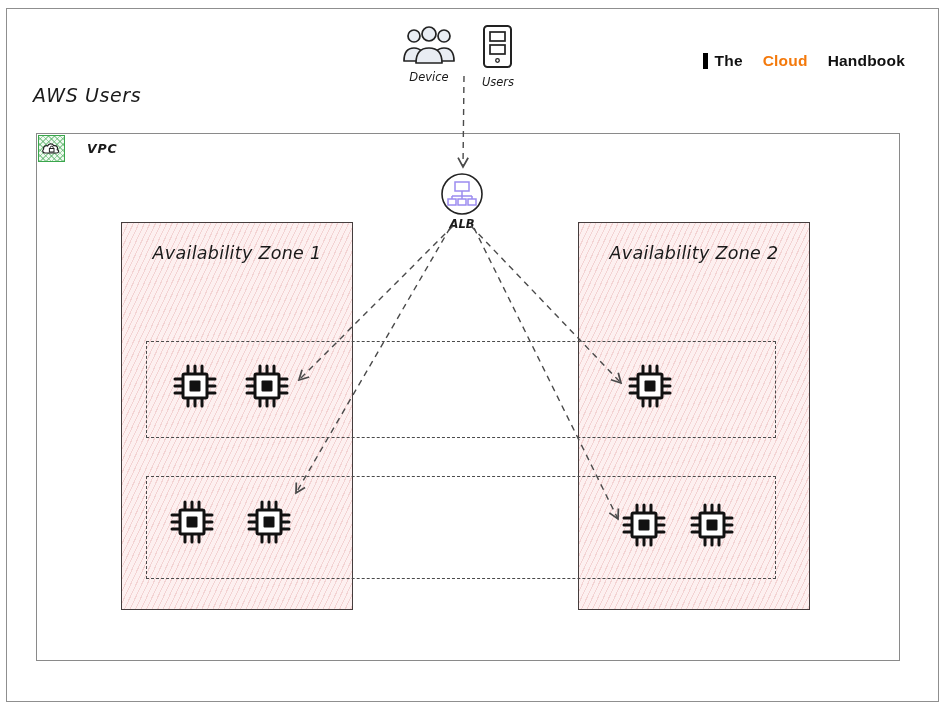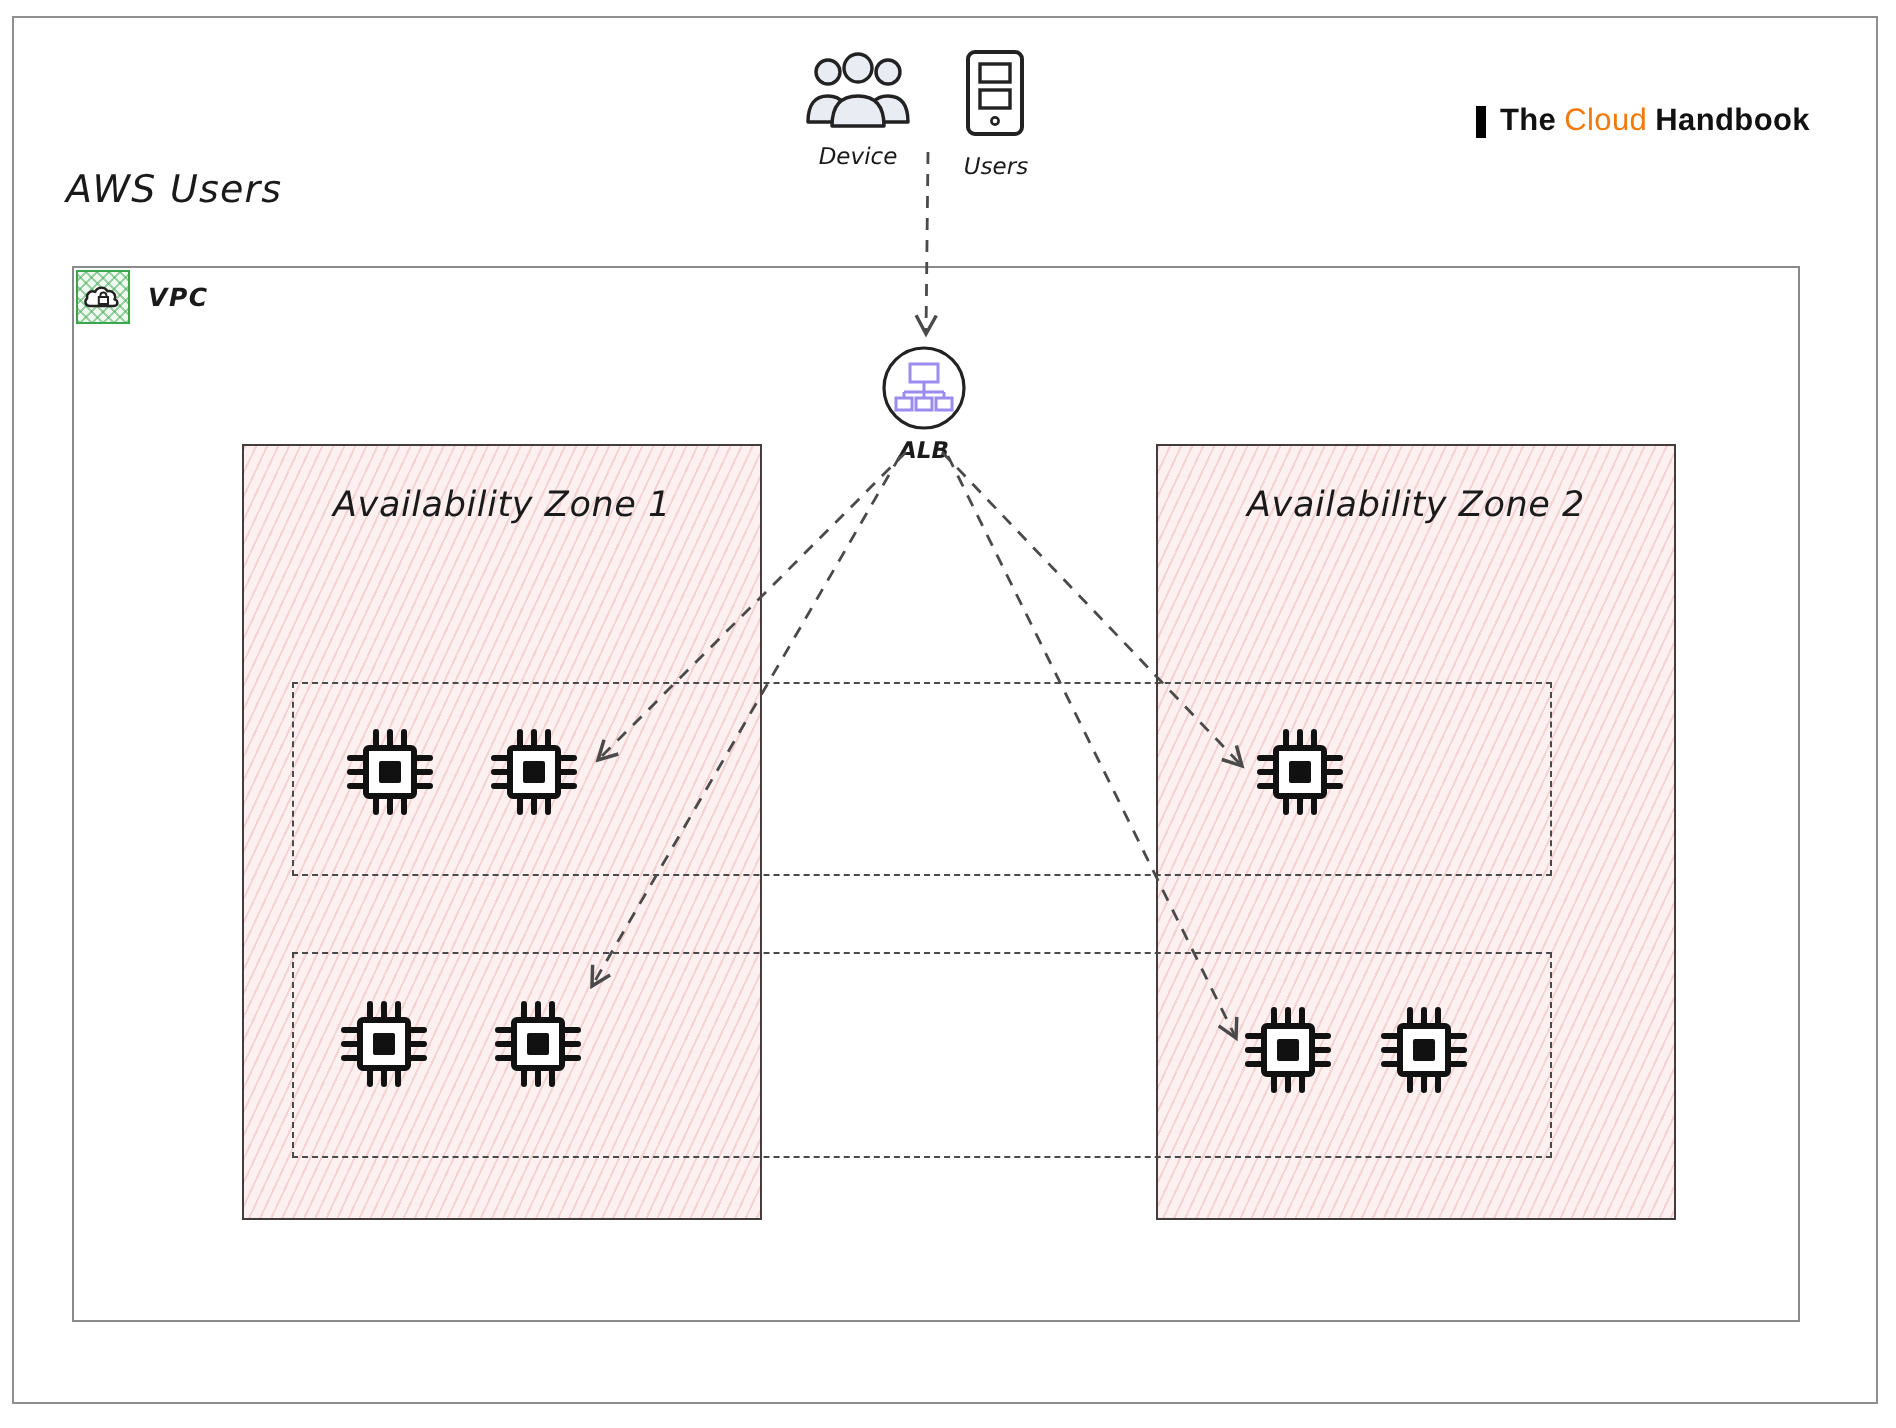--- a/index.html
+++ b/index.html
@@ -7,37 +7,37 @@
     width:948px;height:714px;position:relative;background:#ffffff;
     font-family:"Liberation Sans",sans-serif;color:#111;overflow:hidden;
   }
   .hand{font-family:"DejaVu Sans",sans-serif;font-style:italic;color:#1a1a1a;}
 
   .outer-frame{position:absolute;left:6px;top:8px;width:933px;height:694px;border:1.6px solid #8f8f8f;box-sizing:border-box;}
   .vpc-box{position:absolute;left:36px;top:133px;width:864px;height:528px;border:1.6px solid #8a8a8a;box-sizing:border-box;background:#fff;}
 
   .brand{position:absolute;top:52px;right:43px;display:flex;align-items:center;font-size:15.5px;font-weight:600;letter-spacing:.2px;}
   .brand-bar{display:inline-block;width:5px;height:16px;background:#000;margin-right:7px;}
-  .brand .hl{font-weight:400;margin:0 4px;}
+  .brand .hl{font-weight:700;margin:0 20px;}
 
   .aws-title{position:absolute;left:33px;top:84px;font-size:19px;letter-spacing:.6px;}
 
   .vpc-tag{position:absolute;left:38px;top:135px;display:flex;align-items:center;}
   .vpc-icon{
     width:27px;height:27px;box-sizing:border-box;border:1.4px solid #3aa64c;
     background-color:#effaf0;
     background-image:
       repeating-linear-gradient(45deg, rgba(74,170,90,.5) 0 1px, transparent 1px 4px),
       repeating-linear-gradient(-45deg, rgba(74,170,90,.5) 0 1px, transparent 1px 4px);
     display:flex;align-items:center;justify-content:center;
   }
-  .vpc-label{margin-left:9px;font-size:12.5px;font-weight:700;letter-spacing:.8px;}
+  .vpc-label{margin-left:22px;font-size:12.5px;font-weight:700;letter-spacing:.8px;}
 
   .az{
-    position:absolute;top:222px;width:260px;height:388px;box-sizing:border-box;
+    position:absolute;top:222px;width:232px;height:388px;box-sizing:border-box;
     border:1.4px solid #453d3d;
     background-color:#fdf0f0;
     background-image:repeating-linear-gradient(115deg, rgba(214,126,126,.25) 0 1px, transparent 1px 5px);
   }
   .az1{left:121px;}
   .az2{left:578px;}
   .az-label{margin-top:20px;text-align:center;font-size:17.5px;letter-spacing:.3px;}
 
   .subnet-dashed{position:absolute;border:1.6px dashed #4a4a4a;box-sizing:border-box;}
   .subnet-top{left:146px;top:341px;width:630px;height:97px;}

